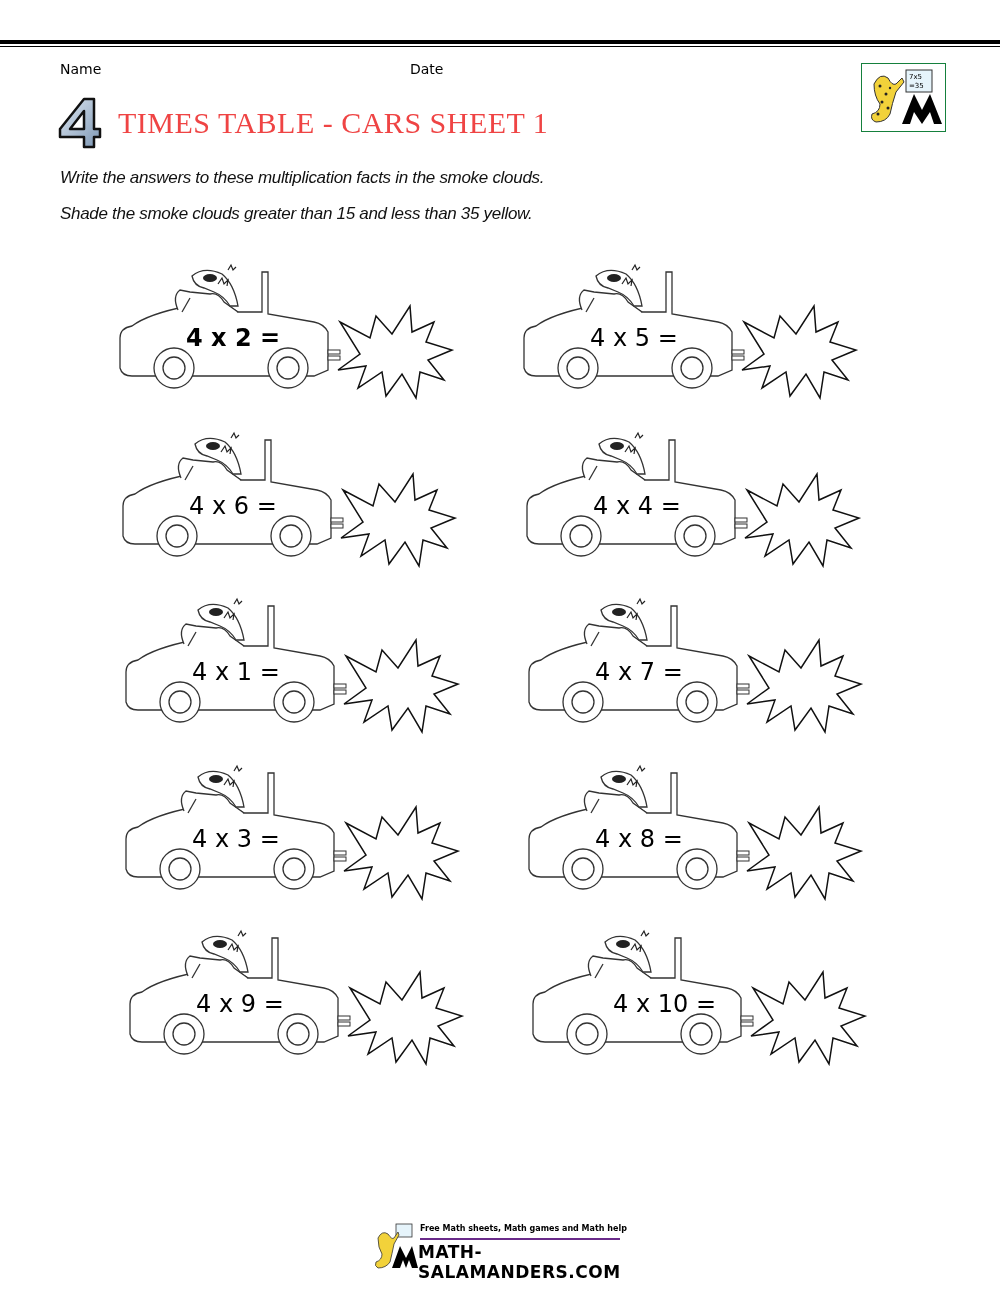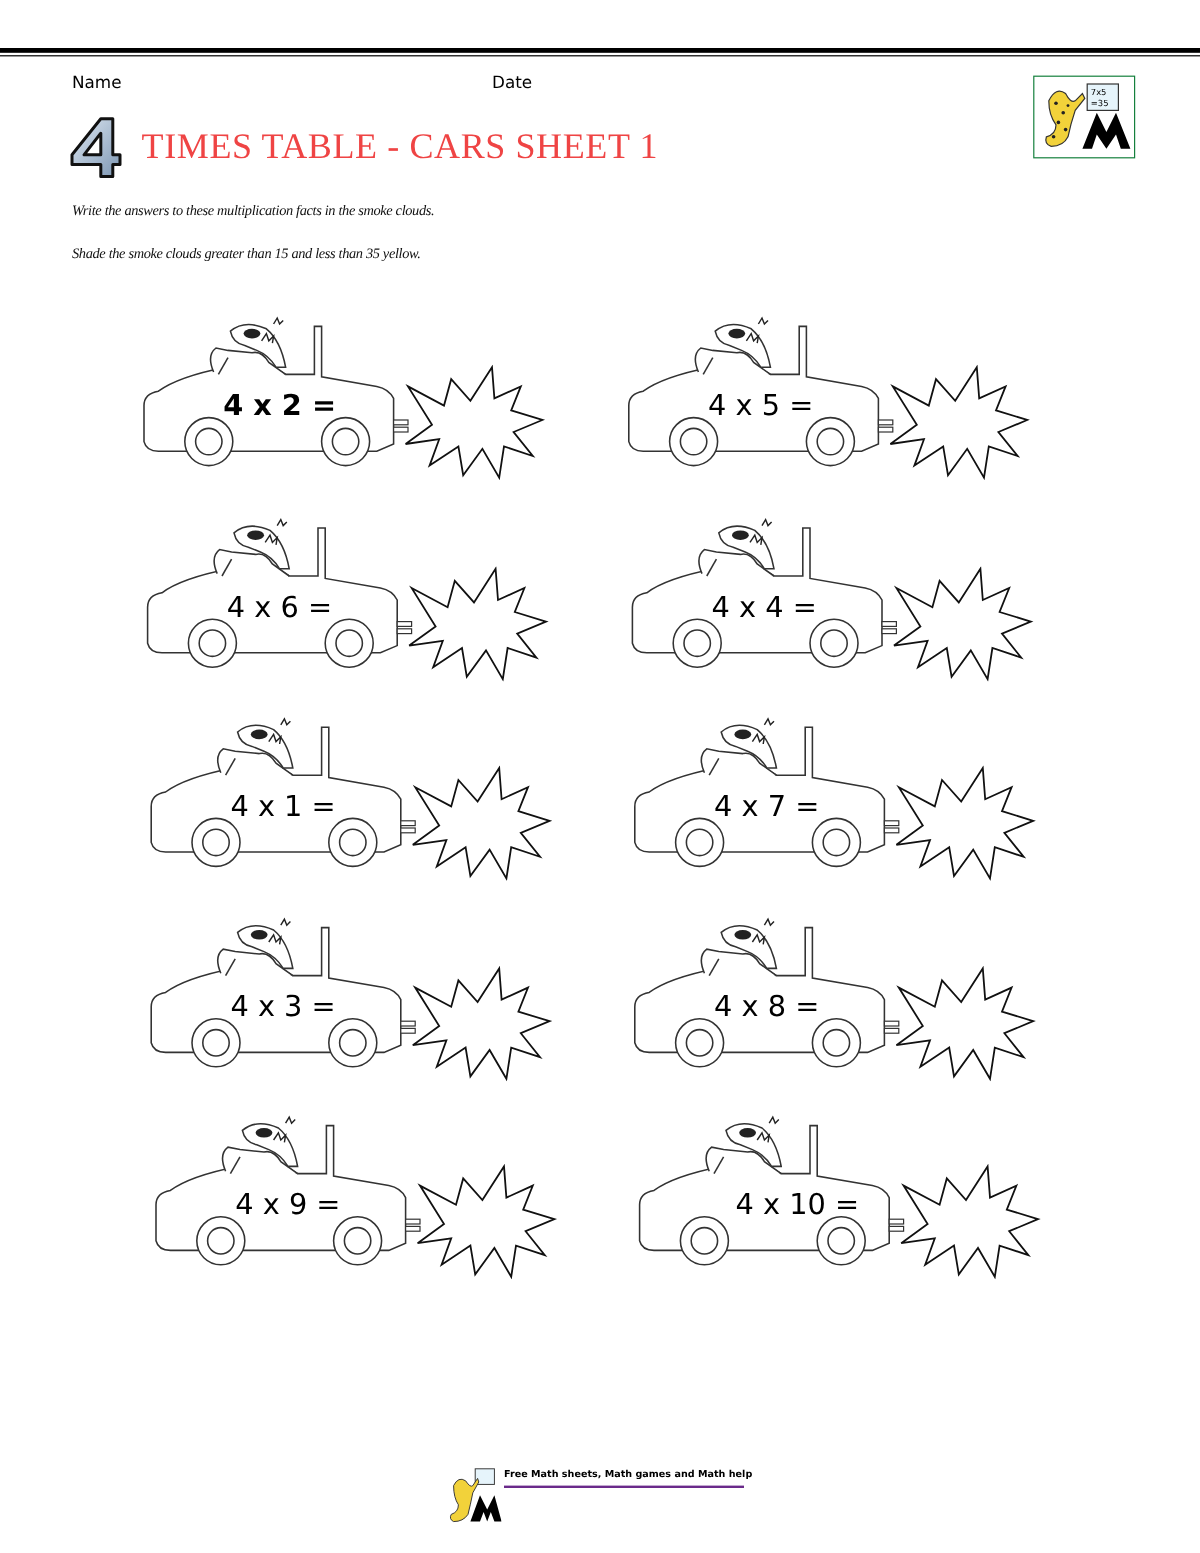--- a/index.html
+++ b/index.html
@@ -3,21 +3,21 @@
 <meta charset="utf-8">
 <style>
   html,body{margin:0;padding:0;background:#fff;}
   body{width:1000px;height:1294px;position:relative;overflow:hidden;font-family:"Liberation Sans",sans-serif;color:#000;}
   .rule-top{position:absolute;left:0;top:40px;width:1000px;height:4px;background:#000;}
   .rule-top2{position:absolute;left:0;top:46px;width:1000px;height:1px;background:#000;}
   .lbl{position:absolute;top:61px;font-size:14px;font-family:"DejaVu Sans",sans-serif;}
   .title-num{position:absolute;left:58px;top:97px;width:44px;height:52px;}
   .title{position:absolute;left:118px;top:106px;font-family:Liberation Serif, serif;font-size:30px;color:#ef4444;letter-spacing:0.5px;}
   .logo{position:absolute;left:861px;top:63px;width:83px;height:67px;border:1px solid #15803d;}
-  .instr{position:absolute;left:60px;font-family:Liberation Serif, serif;font-style:italic;font-size:12px;color:#111;letter-spacing:-0.3px;}
+  .instr{position:absolute;left:60px;font-family:Liberation Sans, sans-serif;font-style:italic;font-size:17px;color:#111;letter-spacing:-0.3px;}
   .car{position:absolute;width:340px;height:130px;}
   .car svg{position:absolute;left:0;top:0;}
   .fact{position:absolute;font-family:"DejaVu Sans",sans-serif;font-size:24px;}
   .footer{position:absolute;left:372px;top:1222px;width:260px;height:50px;}
   .footer .tag{position:absolute;left:48px;top:2px;font-size:8px;font-weight:bold;font-family:"DejaVu Sans",sans-serif;}
   .footer .bar{position:absolute;left:48px;top:16px;width:200px;height:2px;background:#6a2a8a;}
   .footer .site{position:absolute;left:46px;top:20px;font-size:17px;font-family:"DejaVu Sans",sans-serif;font-weight:bold;letter-spacing:0.5px;}
 </style>
 </head>
 <body>
@@ -252,13 +252,14 @@
   </div>
 
 <div class="footer">
   <svg width="46" height="48" viewBox="0 0 46 48" style="position:absolute;left:0;top:0">
     <rect x="24" y="2" width="16" height="13" fill="#e6f4fb" stroke="#333" stroke-width="0.8"></rect>
     <path d="M20 46 L28 24 L34 36 L40 24 L46 46 L40 46 L37 38 L34 46 L31 38 L28 46 Z" fill="#000"></path>
     <path d="M6 16 Q10 8 16 12 Q20 18 22 16 L26 10 L27 13 L22 22 Q20 32 18 40 Q14 46 6 46 Q2 44 4 40 Q10 38 10 32 Q6 26 6 16 Z" fill="#f2d23a" stroke="#333" stroke-width="0.8"></path>
   </svg>
   <span class="tag">Free Math sheets, Math games and Math help</span>
   <div class="bar"></div>
+  <span class="site">MATH-SALAMANDERS.COM</span>
 </div>
 
 </body></html>

